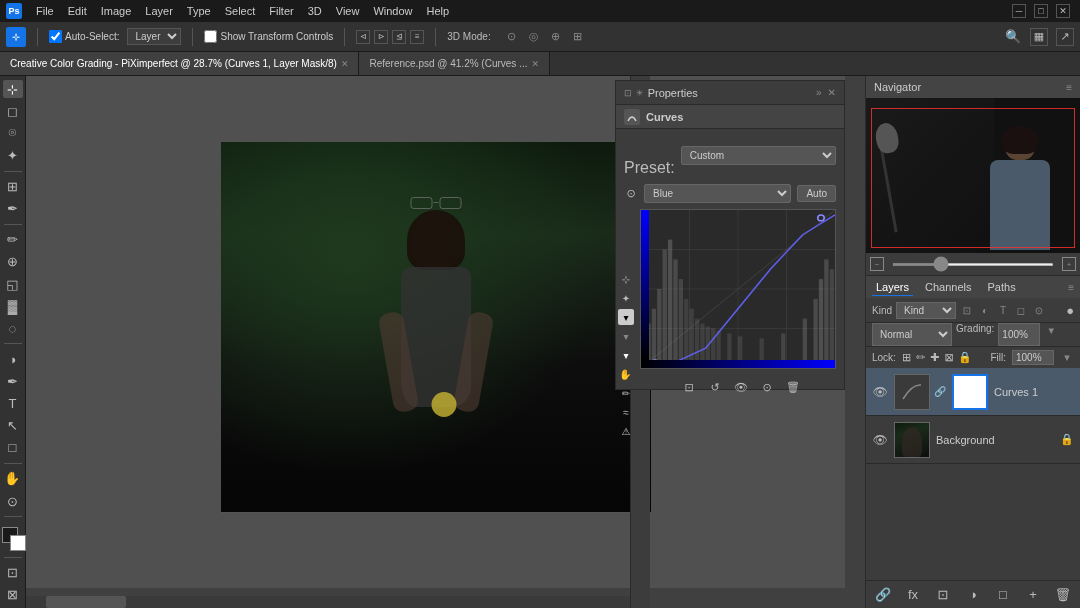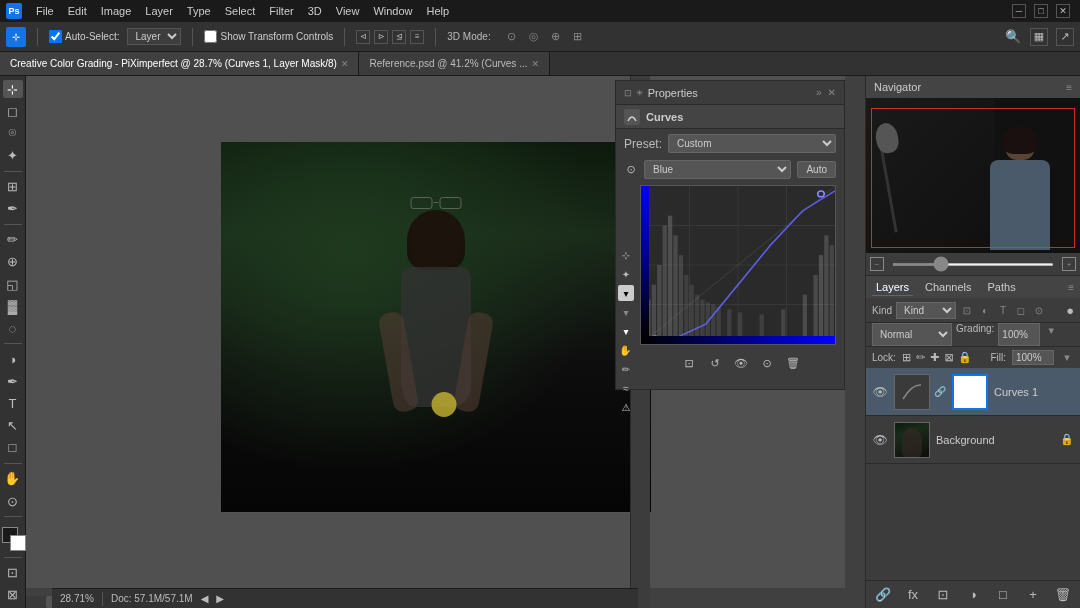--- a/index.html
+++ b/index.html
@@ -35,21 +35,21 @@
     
     #canvas-area { flex: 1; background: #404040; position: relative; overflow: hidden; }
     #canvas-content { position: absolute; top: 0; left: 0; right: 200px; bottom: 0; background: #505050; display: flex; align-items: center; justify-content: center; }
 
     
     #properties { position: absolute; right: 0; top: 0; width: 230px; height: 320px; background: #3c3c3c; border: 1px solid #2a2a2a; z-index: 10; }
     #properties-header { height: 24px; background: #3c3c3c; display: flex; align-items: center; justify-content: space-between; padding: 0 8px; border-bottom: 1px solid #2a2a2a; }
     #properties-header .title { font-size: 11px; color: #ccc; }
     #properties-sub-header { height: 24px; background: #444; display: flex; align-items: center; padding: 0 8px; gap: 6px; border-bottom: 1px solid #2a2a2a; }
     .preset-row { display: flex; align-items: center; padding: 5px 8px; gap: 6px; }
-    .preset-label { font-size: 12px; color: #bbb; }
+    .preset-label { font-size: 16px; color: #bbb; margin-top: 25px; }
     .preset-select { flex: 1; background: #555; border: 1px solid #666; color: #ccc; font-size: 10px; padding: 2px 4px; border-radius: 2px; }
     .channel-row { display: flex; align-items: center; padding: 2px 8px; gap: 6px; }
     .channel-select { flex: 1; background: #555; border: 1px solid #666; color: #ccc; font-size: 10px; padding: 2px 4px; border-radius: 2px; }
     .auto-btn { background: #555; border: 1px solid #666; color: #ccc; font-size: 10px; padding: 2px 8px; cursor: pointer; border-radius: 2px; }
     .curves-graph { margin: 4px 8px; background: #2a2a2a; border: 1px solid #555; position: relative; height: 160px; }
     .curves-graph svg { width: 100%; height: 100%; }
     .curves-toolbar { display: flex; align-items: center; justify-content: center; padding: 4px 8px; gap: 6px; }
     .curves-tool-btn { width: 20px; height: 20px; display: flex; align-items: center; justify-content: center; cursor: pointer; color: #bbb; font-size: 11px; border-radius: 2px; }
     .left-tools-curves { position: absolute; left: 0; top: 60px; width: 20px; display: flex; flex-direction: column; gap: 3px; padding: 2px; }
     .left-tool-icon { width: 16px; height: 16px; display: flex; align-items: center; justify-content: center; cursor: pointer; color: #bbb; font-size: 10px; }
@@ -361,27 +361,20 @@
     </div>
     <div id="canvas-scroll-h" style="right:227px;">
       <div class="scroll-thumb" style="height:12px;width:80px;margin-left:20px;"></div>
     </div>
 
     <div id="canvas-right-strip" style="right:215px;">
       <div class="strip-icon">⊡</div>
       <div class="strip-icon">ℹ</div>
     </div>
 
-    <div id="status-bar" style="right:227px;">
-      <span style="font-size:10px;color:#bbb;">28.71%</span>
-      <div style="width:1px;height:14px;background:#555;"></div>
-      <span style="font-size:10px;color:#bbb;">Doc: 57.1M/57.1M</span>
-      <div style="font-size:10px;color:#bbb;cursor:pointer;">◀</div>
-      <div style="font-size:10px;color:#bbb;cursor:pointer;">▶</div>
-    </div>
   </div>
 
   <div id="right-panel">
 
     <div id="navigator">
       <div id="navigator-header">
         <span style="font-size:11px;color:#ccc;">Navigator</span>
         <span style="font-size:10px;color:#888;cursor:pointer;">≡</span>
       </div>
       <div id="navigator-preview">

